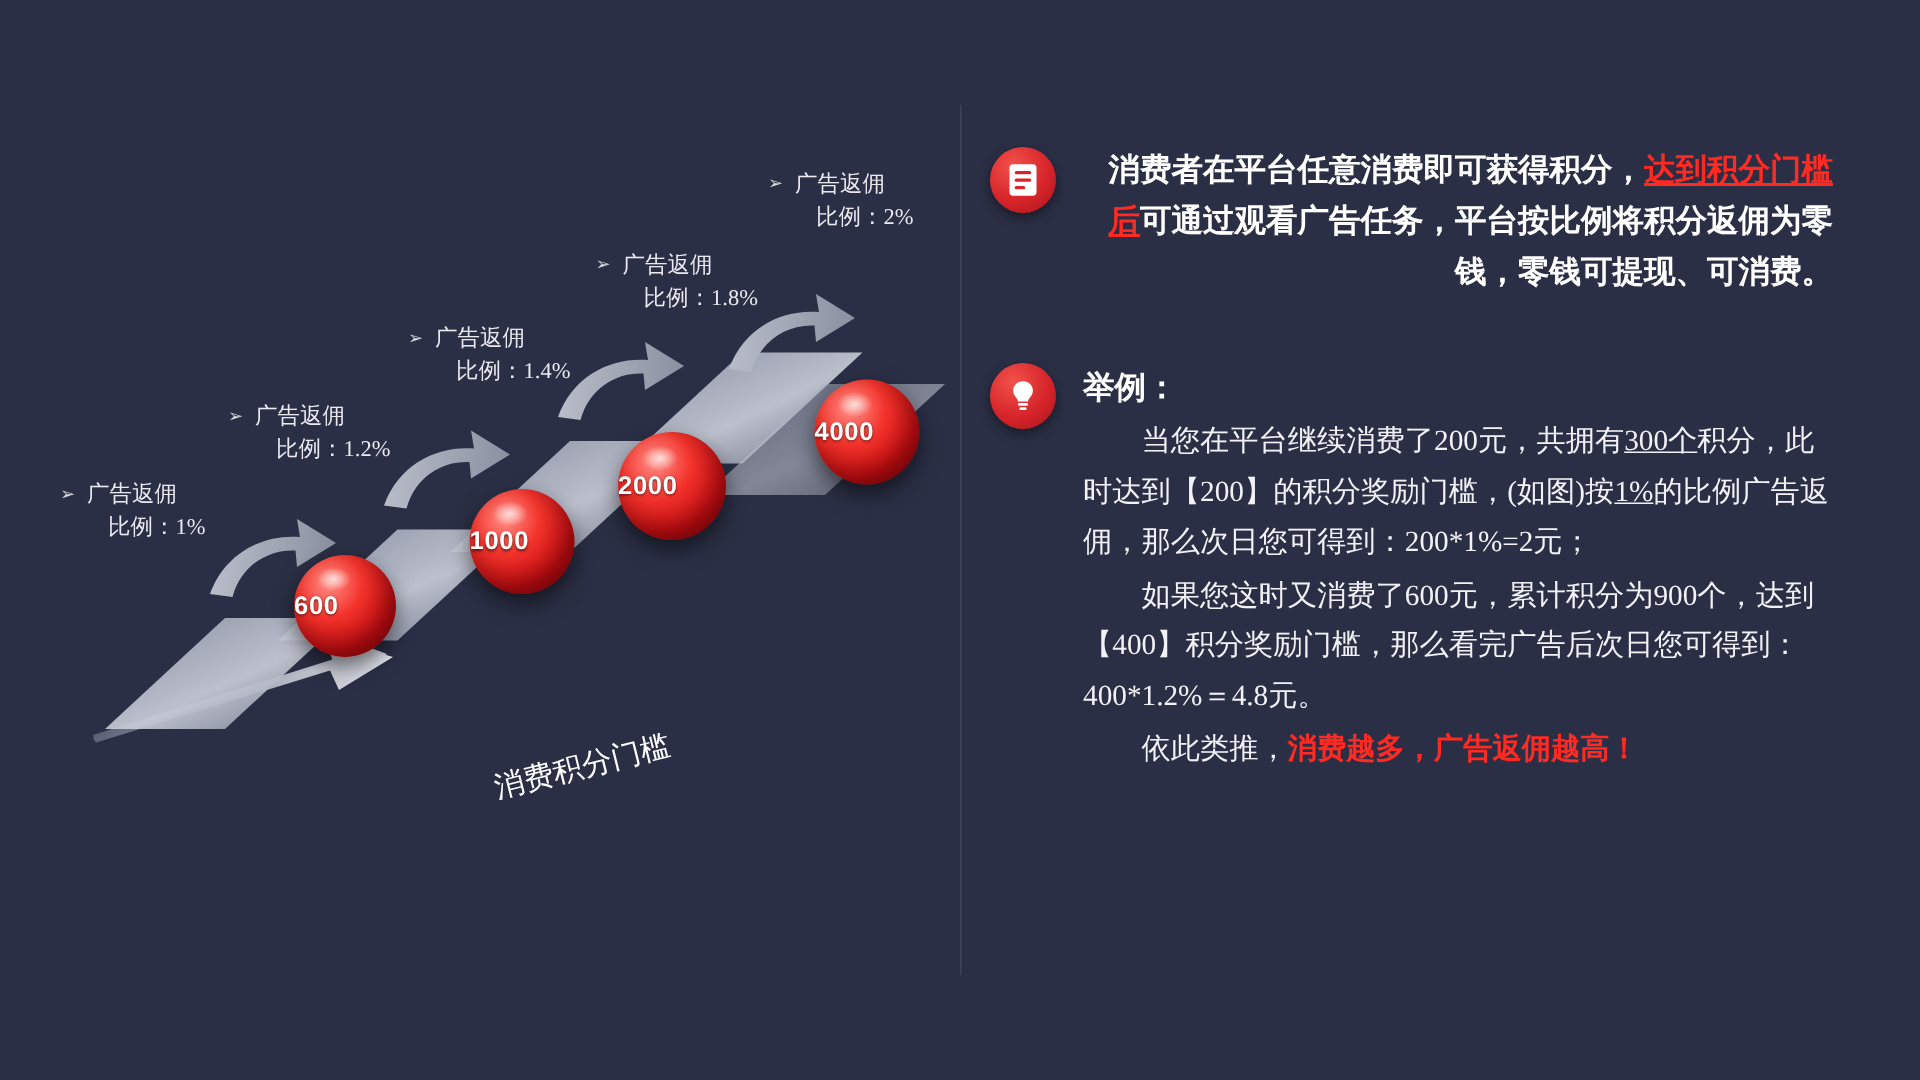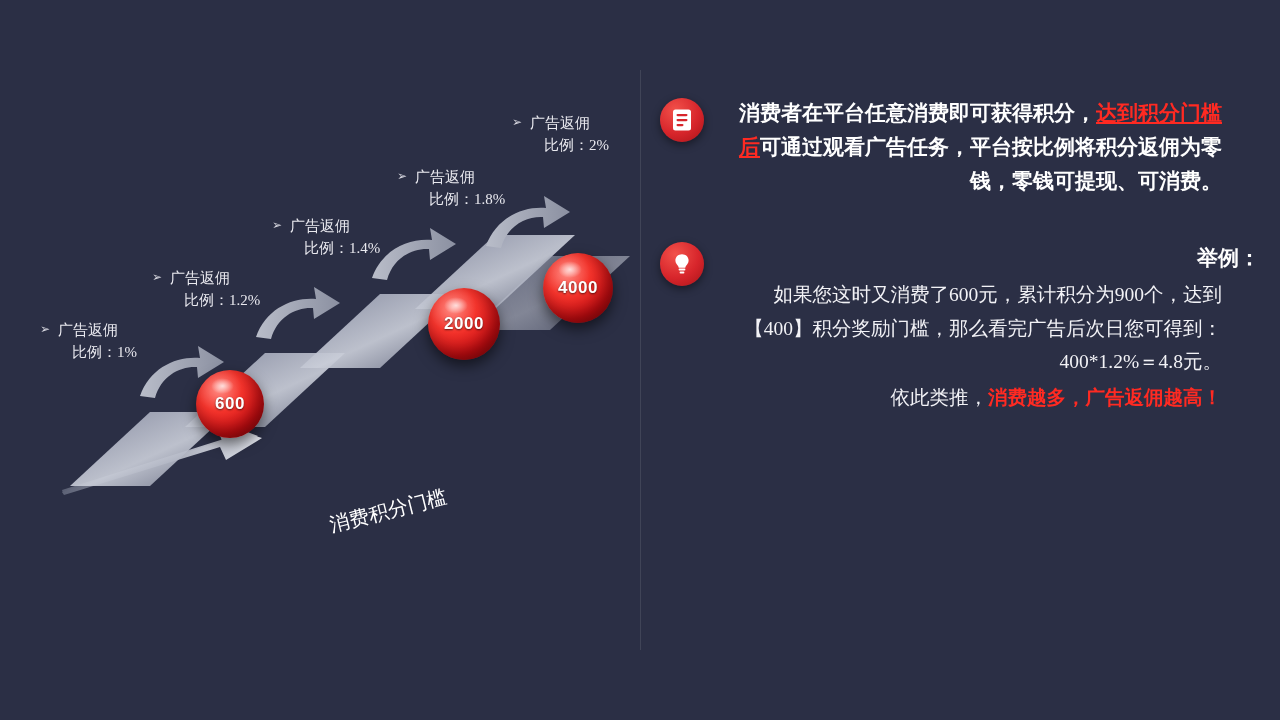--- a/index.html
+++ b/index.html
@@ -66,21 +66,21 @@
 
   
   .sphere {
     position: absolute;
     border-radius: 50%;
     background:
       radial-gradient(circle at 34% 28%, #ff8d85 0%, #f4342c 34%, #cc0d12 68%, #8e0509 100%);
     box-shadow: 0 6px 14px rgba(0,0,0,0.55), inset -6px -8px 16px rgba(0,0,0,0.35);
     display: flex;
     align-items: center;
-    justify-content: center;
+    justify-content: flex-start;
     color: #fff;
     font-family: "Liberation Sans", sans-serif;
     font-weight: bold;
     letter-spacing: 0.5px;
     text-shadow: 0 1px 2px rgba(0,0,0,0.6);
   }
   .sphere::after {
     content: "";
     position: absolute;
     left: 22%;
@@ -221,21 +221,24 @@
       </g>
       <g fill="url(#curveGrad)">
         <path d="M486,246 C496,218 522,206 546,208 L544,196 L570,212 L544,228 L543,217
                  C526,216 507,226 501,248 Z"></path>
       </g>
     </svg>
 
     <div class="sphere" style="left:196px; top:370px; width:68px; height:68px; font-size:17px;">
       <span>600</span>
     </div>
-    <div class="sphere" style="left:428px; top:288px; width:72px; height:72px; font-size:17px;">
+    <div class="sphere" style="left:313px; top:326px; width:70px; height:70px; font-size:17px;">
+      <span>1000</span>
+    </div>
+    <div class="sphere" style="left:412px; top:288px; width:72px; height:72px; font-size:17px;">
       <span>2000</span>
     </div>
     <div class="sphere" style="left:543px; top:253px; width:70px; height:70px; font-size:17px;">
       <span>4000</span>
     </div>
 
     <div class="callout" style="left:58px; top:320px;">
       <span class="arrow">➢</span>
       <span class="l1">广告返佣</span>
       <span class="l2">比例：1%</span>
@@ -285,23 +288,26 @@
     </div>
 
     <div class="block">
       <div class="badge">
         <svg width="22" height="24" viewBox="0 0 22 24" aria-hidden="true">
           <path d="M11 2.2c-4 0-6.6 2.9-6.6 6.3 0 2.5 1.5 3.9 2.5 5.2.5.7.7 1.3.8 2h6.6c.1-.7.3-1.3.8-2 1-1.3 2.5-2.7 2.5-5.2 0-3.4-2.6-6.3-6.6-6.3z" fill="#ffffff"></path>
           <rect x="7.6" y="16.6" width="6.8" height="1.9" rx="0.9" fill="#ffffff"></rect>
           <rect x="8.6" y="19.5" width="4.8" height="1.9" rx="0.9" fill="#ffffff"></rect>
         </svg>
       </div>
-      <div style="flex:1 1 auto;text-align:right;">
+      <div style="flex:1 1 auto;">
         <div class="example-title">举例：</div>
         <div class="example-body">
+          <p>
+            <span>当您在平台继续消费了200元，共拥有</span><span class="u">300个</span><span>积分，此时达到【200】的积分奖励门槛，(如图)按</span><span class="u">1%</span><span>的比例广告返佣，那么次日您可得到：200*1%=2元；</span>
+          </p>
           <p>如果您这时又消费了600元，累计积分为900个，达到【400】积分奖励门槛，那么看完广告后次日您可得到：400*1.2%＝4.8元。</p>
           <p>
             <span>依此类推，</span><span class="red-bold">消费越多，广告返佣越高！</span>
           </p>
         </div>
       </div>
     </div>
 
   </div>
 </div>

